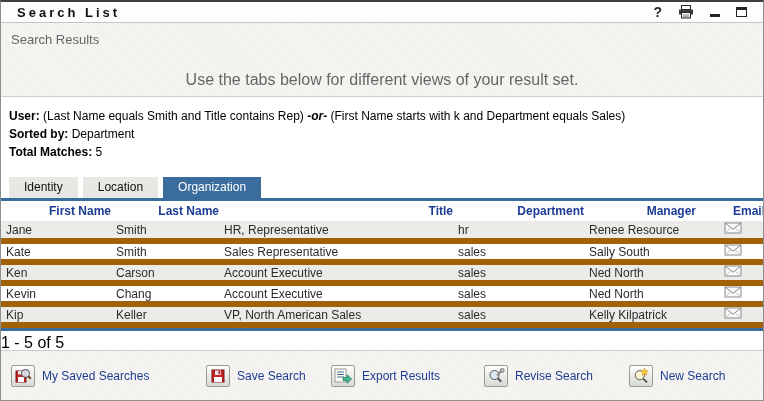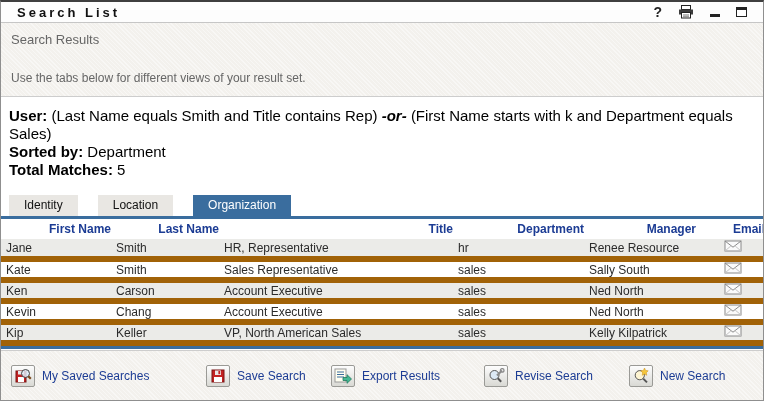--- a/index.html
+++ b/index.html
@@ -45,35 +45,35 @@
   
   .header-section {
     height: 74px;
     background: #f3f1ed;
     background-image: repeating-linear-gradient(45deg, rgba(255,255,255,.45) 0 1px, transparent 1px 3px);
     border-bottom: 1px solid #cdcdcd;
     padding: 9px 10px 0 10px;
     color: #666;
   }
   .header-section .hs-title { font-size: 13px; }
-  .header-section .hs-instruction { font-size: 12px; margin-top: 24px; }
+  .header-section .hs-instruction { font-size: 16px; margin-top: 24px; text-align: center; }
   
   .content { background: #fff; }
   .criteria {
     padding: 10px 8px 0 8px;
-    font-size: 15px;
+    font-size: 12px;
     color: #000;
   }
   .criteria .line { line-height: 18px; }
   .criteria b { font-weight: bold; }
   .or-token { font-weight: bold; font-style: italic; }
   
   .tabs {
     display: flex;
-    gap: 20px;
+    gap: 5px;
     padding-left: 8px;
     margin-top: 16px;
   }
   .tab {
     height: 21px;
     line-height: 21px;
     padding: 0 15px;
     font-size: 12px;
     background: #e9e7e3;
     color: #111;

